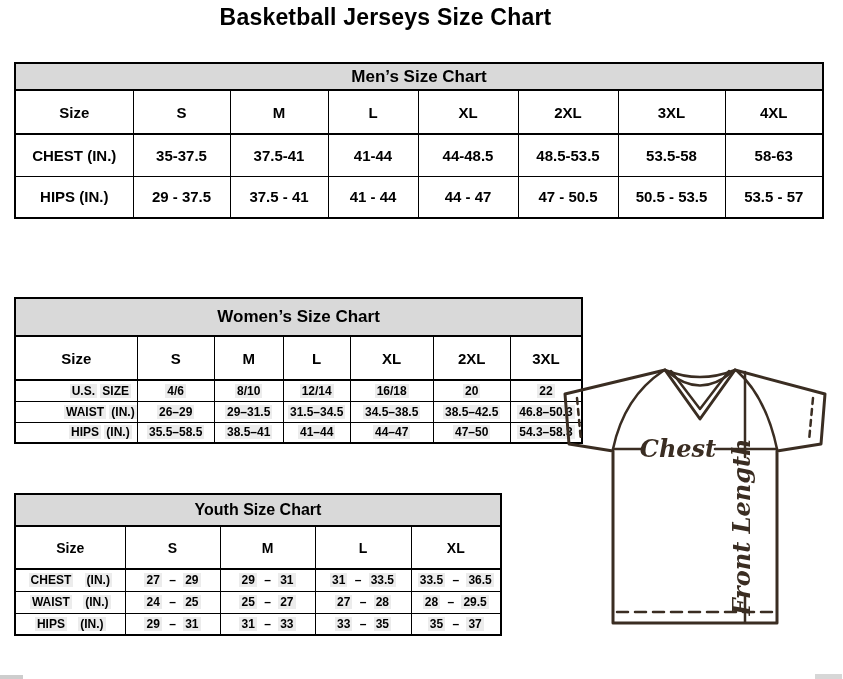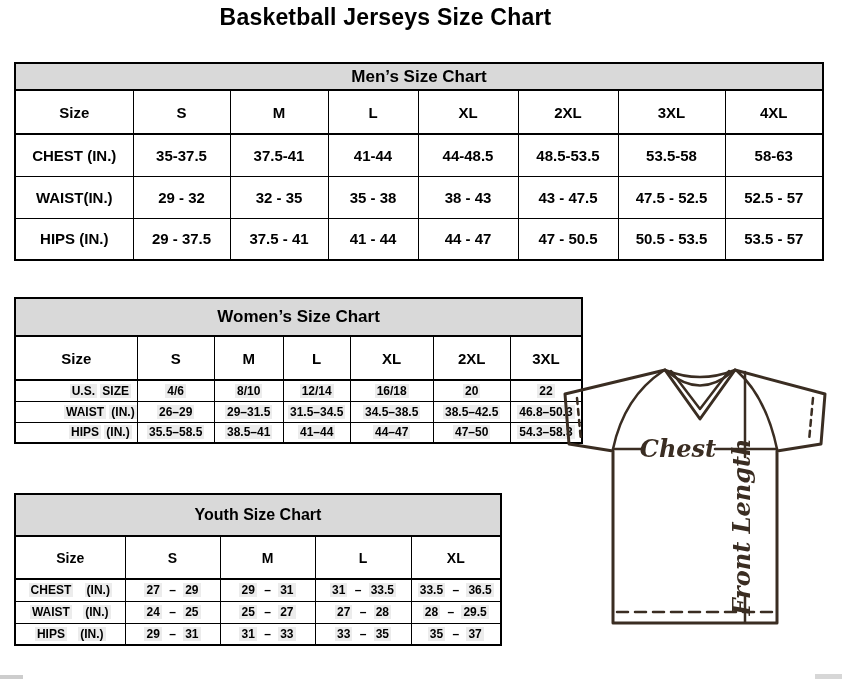--- a/index.html
+++ b/index.html
@@ -53,21 +53,21 @@
   .women { left: 14px; top: 297px; }
   .women .band-row   { height: 38px; }
   .women .header-row { height: 44px; }
   .women .data-row   { height: 21px; }
   .women .header-row td { font-size: 15px; }
   .women .data-row td   { font-size: 12px; }
   .women .row-label     { font-size: 12px; padding-left: 48px; }
 
   
   .youth { left: 14px; top: 493px; }
-  .youth .band-row   { height: 42px; border-radius: 19px; }
+  .youth .band-row   { height: 32px; border-radius: 19px; }
   .youth .band { font-size: 16px; }
   .youth .header-row { height: 43px; }
   .youth .data-row   { height: 22px; }
   .youth .header-row td { font-size: 14px; }
   .youth .data-row td   { font-size: 12px; }
   .youth .row-label     { font-size: 12px; }
 
   
   .hl { background: #ececec; padding: 0 2px; }
   .youth .data-row .hl { margin: 0 4px; }
@@ -122,30 +122,20 @@
         <td class="row-label">CHEST (IN.)</td>
         <td>35-37.5</td>
         <td>37.5-41</td>
         <td>41-44</td>
         <td>44-48.5</td>
         <td>48.5-53.5</td>
         <td>53.5-58</td>
         <td>58-63</td>
       </tr>
       <tr class="data-row">
-        <td class="row-label">WAIST(IN.)</td>
-        <td>29 - 32</td>
-        <td>32 - 35</td>
-        <td>35 - 38</td>
-        <td>38 - 43</td>
-        <td>43 - 47.5</td>
-        <td>47.5 - 52.5</td>
-        <td>52.5 - 57</td>
-      </tr>
-      <tr class="data-row">
         <td class="row-label">HIPS (IN.)</td>
         <td>29 - 37.5</td>
         <td>37.5 - 41</td>
         <td>41 - 44</td>
         <td>44 - 47</td>
         <td>47 - 50.5</td>
         <td>50.5 - 53.5</td>
         <td>53.5 - 57</td>
       </tr>
     </tbody>

